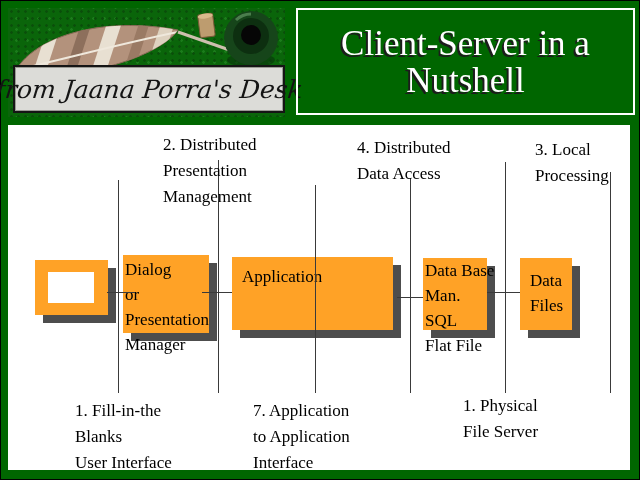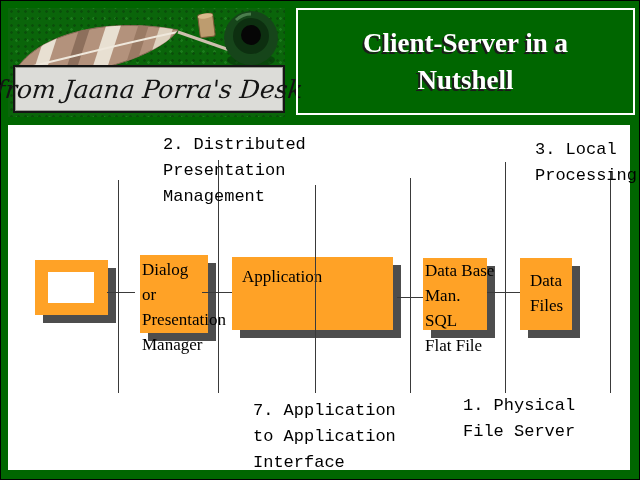--- a/index.html
+++ b/index.html
@@ -30,31 +30,30 @@
     font-style:italic;font-size:25px;color:#141414;
     font-family:"DejaVu Serif","Liberation Serif",serif;
     white-space:nowrap;letter-spacing:0px;transform:skewX(-6deg);
   }
   .title-box{
     position:absolute;left:296px;top:8px;width:339px;height:107px;
     border:2px solid #ffffff;box-sizing:border-box;
     display:flex;align-items:center;justify-content:center;
   }
   .title-box h1{
-    margin:0;font-weight:bold;font-size:27px;line-height:37px;
+    margin:0;font-weight:normal;font-size:35px;line-height:37px;
     color:#ffffff;text-align:center;white-space:pre-line;
     text-shadow:-2px 2px 0 #1c1c1c;
   }
   
   .canvas{position:absolute;left:8px;top:125px;width:622px;height:345px;background:#ffffff;}
   
   .lbl{
     position:absolute;z-index:4;color:#000;font-size:17px;line-height:26px;
     white-space:pre-line;
-    font-family:Liberation Mono, monospace;
   }
   .vline{position:absolute;width:1px;background:#3a3a3a;z-index:3;}
   .hline{position:absolute;height:1px;background:#3a3a3a;z-index:3;}
   .box{
     position:absolute;background:#ffa226;z-index:2;
     box-shadow:8px 8px 0 0 #4d4d4d;
   }
   .box .txt{
     position:relative;z-index:5;display:block;color:#000;
     font-size:17px;line-height:25px;white-space:pre;
@@ -115,28 +114,30 @@
   <div class="vline" style="left:118px;top:180px;height:213px"></div>
   <div class="vline" style="left:218px;top:160px;height:233px"></div>
   <div class="vline" style="left:315px;top:185px;height:208px"></div>
   <div class="vline" style="left:410px;top:178px;height:215px"></div>
   <div class="vline" style="left:505px;top:162px;height:231px"></div>
   <div class="vline" style="left:610px;top:172px;height:221px"></div>
 
   <div class="lbl" style="left:163px;top:132px">2. Distributed
 Presentation
 Management</div>
+  <div class="lbl" style="left:357px;top:135px">4. Distributed
+Data Access</div>
   <div class="lbl" style="left:535px;top:137px">3. Local
 Processing</div>
 
   <div class="box" style="left:35px;top:260px;width:73px;height:55px">
     <div class="screen"></div>
   </div>
 
-  <div class="box" style="left:140px;top:255px;width:68px;height:78px">
+  <div class="box" style="left:123px;top:255px;width:86px;height:78px">
     <span class="txt" style="padding:2px 0 0 2px">Dialog
 or
 Presentation
 Manager</span>
   </div>
 
   <div class="box" style="left:232px;top:257px;width:161px;height:73px">
     <span class="txt" style="padding:7px 0 0 10px">Application</span>
   </div>
 
@@ -150,19 +151,22 @@
   <div class="box" style="left:520px;top:258px;width:52px;height:72px">
     <span class="txt" style="padding:10px 0 0 10px">Data
 Files</span>
   </div>
 
   <div class="hline" style="left:107px;top:292px;width:28px"></div>
   <div class="hline" style="left:202px;top:292px;width:30px"></div>
   <div class="hline" style="left:397px;top:297px;width:26px"></div>
   <div class="hline" style="left:487px;top:292px;width:33px"></div>
 
+  <div class="lbl" style="left:75px;top:398px">1. Fill-in-the
+Blanks
+User Interface</div>
   <div class="lbl" style="left:253px;top:398px">7. Application
 to Application
 Interface</div>
   <div class="lbl" style="left:463px;top:393px">1. Physical
 File Server</div>
 
 </div>
 
 </body></html>

